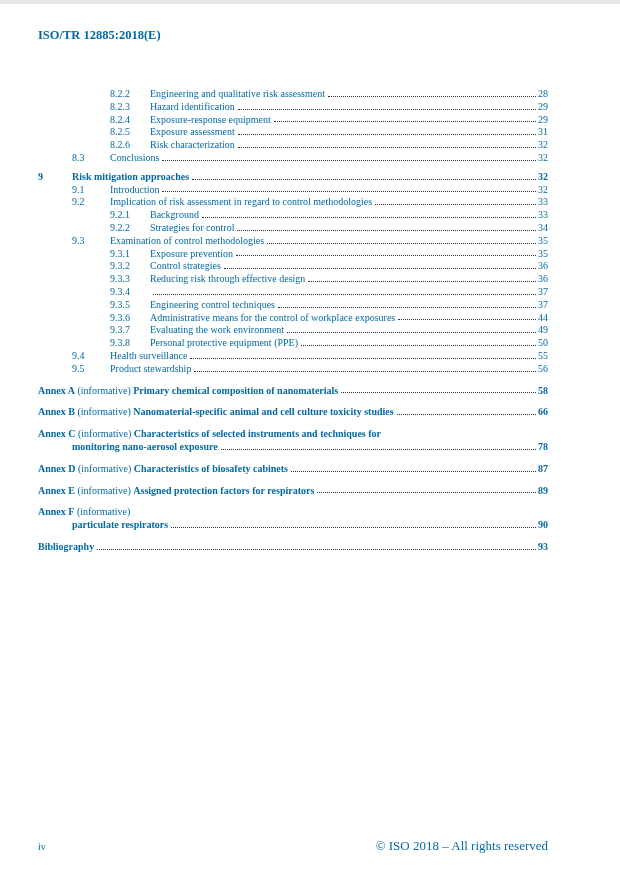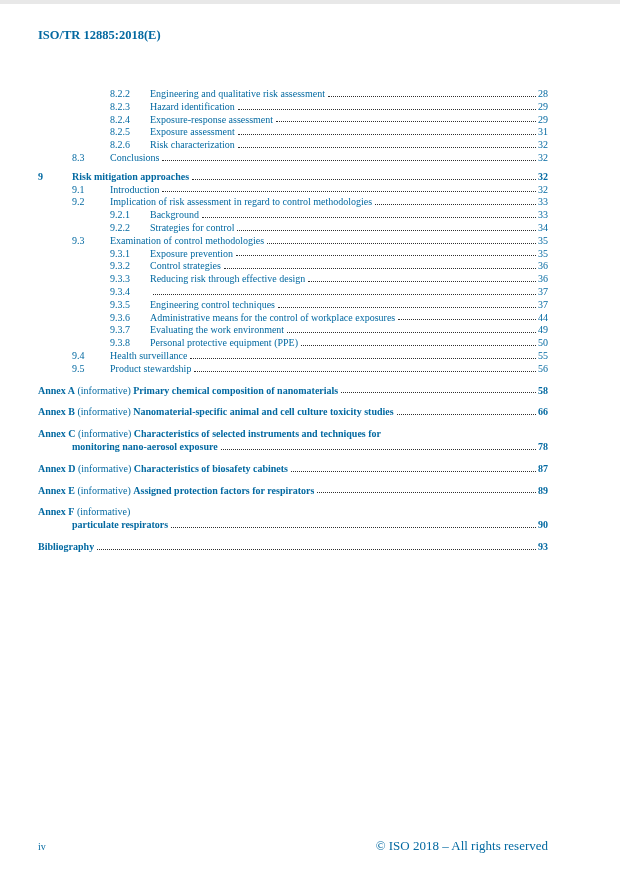--- a/index.html
+++ b/index.html
@@ -71,21 +71,21 @@
         <div class="line">
           <span class="num">8.2.3</span>
           <span class="title">Hazard identification</span>
           <span class="dots"></span>
           <span class="pg">29</span>
         </div>
       </div>
       <div class="entry type-item lvl3">
         <div class="line">
           <span class="num">8.2.4</span>
-          <span class="title">Exposure-response assessment</span>
+          <span class="title">Exposure-response equipment</span>
           <span class="dots"></span>
           <span class="pg">29</span>
         </div>
       </div>
       <div class="entry type-item lvl3">
         <div class="line">
           <span class="num">8.2.5</span>
           <span class="title">Exposure assessment</span>
           <span class="dots"></span>
           <span class="pg">31</span>

